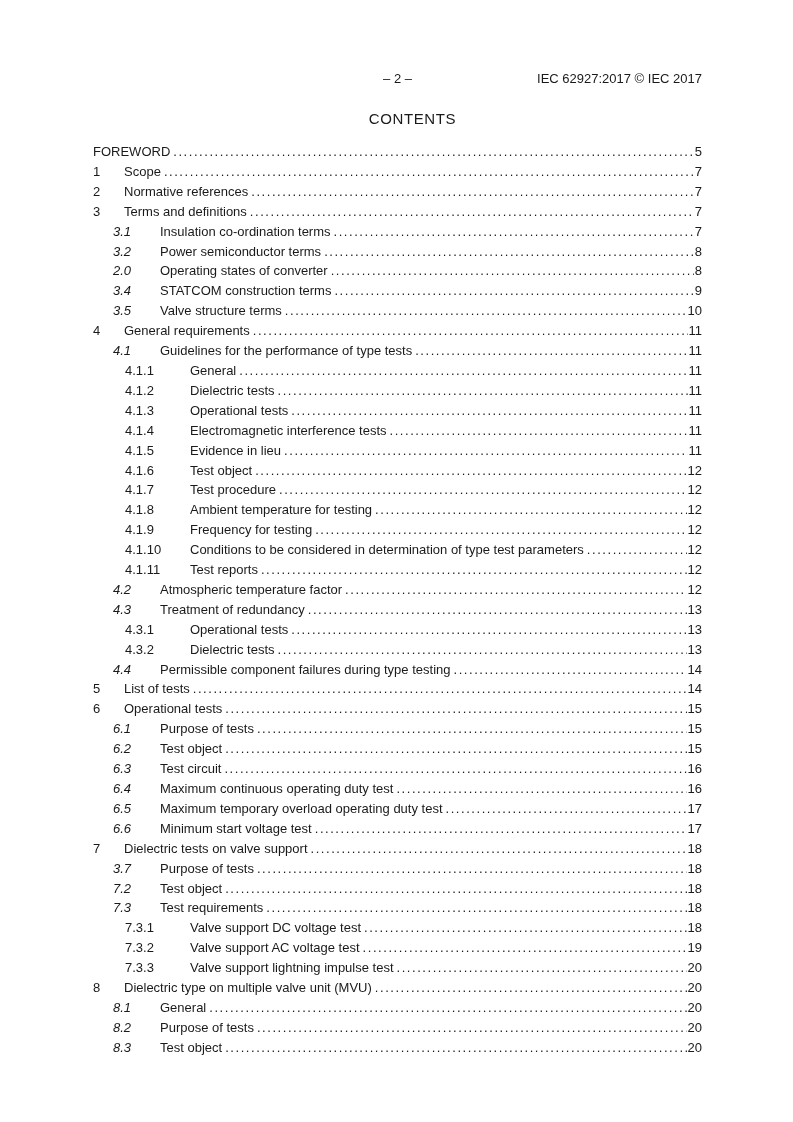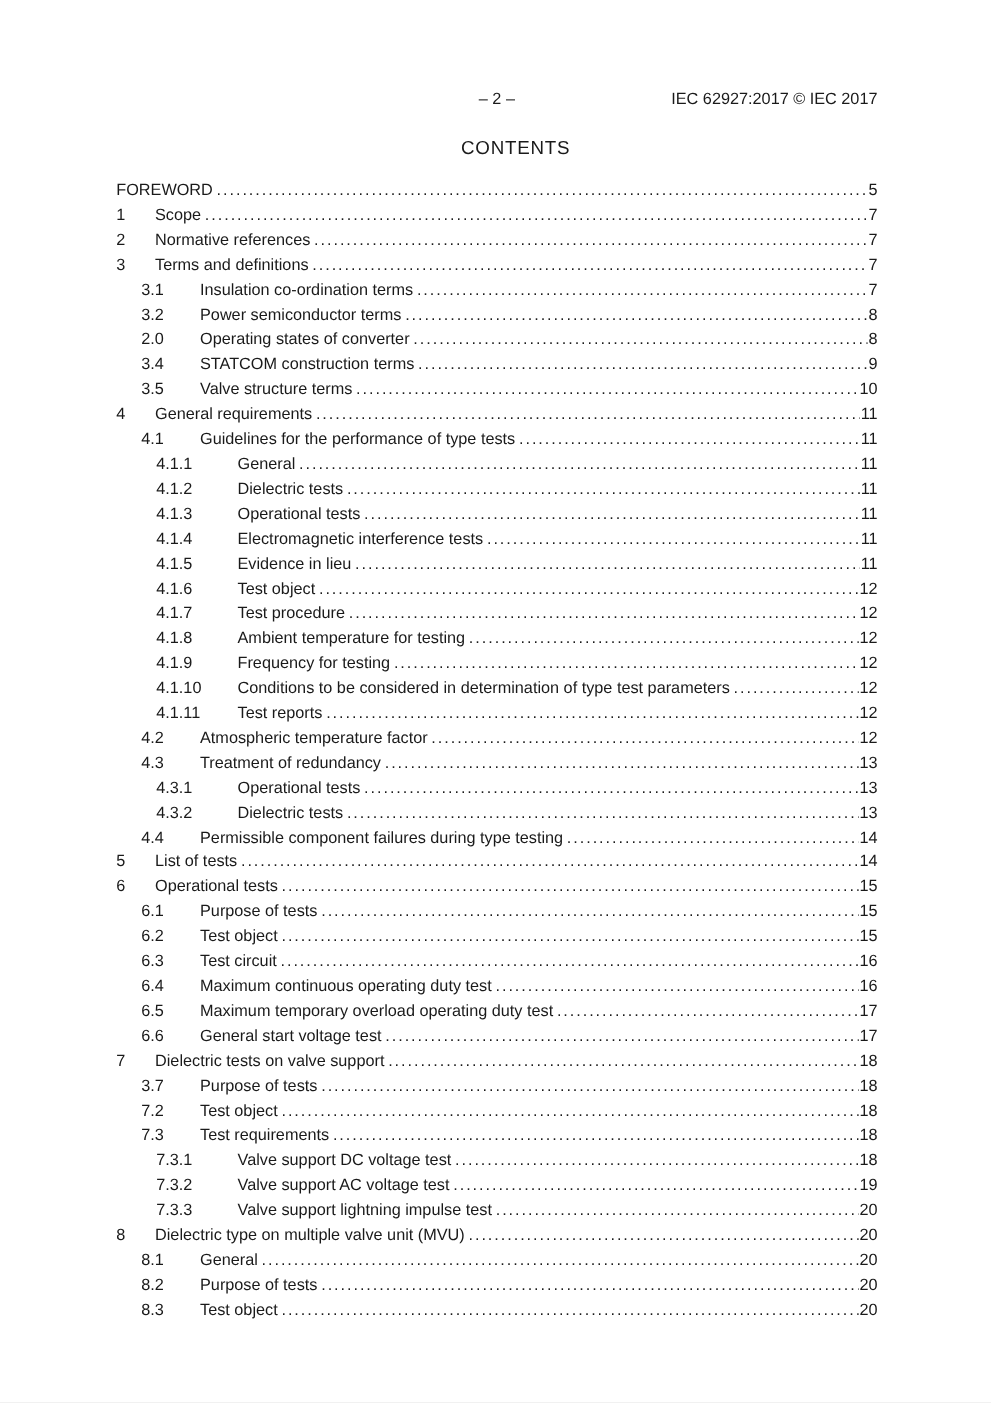--- a/index.html
+++ b/index.html
@@ -70,21 +70,21 @@
     content: "..........................................................................................................................................................................................................";
     letter-spacing: 1.55px;
   }
   .toc-row .page-ref {
     flex: none;
     padding-left: 1px;
     text-align: right;
   }
   .lvl1 .num { width: 31px; }
   .lvl2 { padding-left: 20px; }
-  .lvl2 .num { width: 47px; }
+  .lvl2 .num { width: 47px; font-style: italic; }
   .lvl3 { padding-left: 32px; }
   .lvl3 .num { width: 65px; }
 </style>
 </head>
 <body>
 
 <div class="page">
   <div class="page-header">
     <span class="page-num-label">– 2 –</span>
     <span class="doc-ref">IEC 62927:2017 © IEC 2017</span>
@@ -324,21 +324,21 @@
 
   <div class="toc-row lvl2">
     <span class="num">6.5</span>
     <span class="title">Maximum temporary overload operating duty test</span>
     <span class="leader"></span>
     <span class="page-ref">17</span>
   </div>
 
   <div class="toc-row lvl2">
     <span class="num">6.6</span>
-    <span class="title">General start voltage test</span>
+    <span class="title">Minimum start voltage test</span>
     <span class="leader"></span>
     <span class="page-ref">17</span>
   </div>
 
   <div class="toc-row lvl1">
     <span class="num">7</span>
     <span class="title">Dielectric tests on valve support</span>
     <span class="leader"></span>
     <span class="page-ref">18</span>
   </div>

